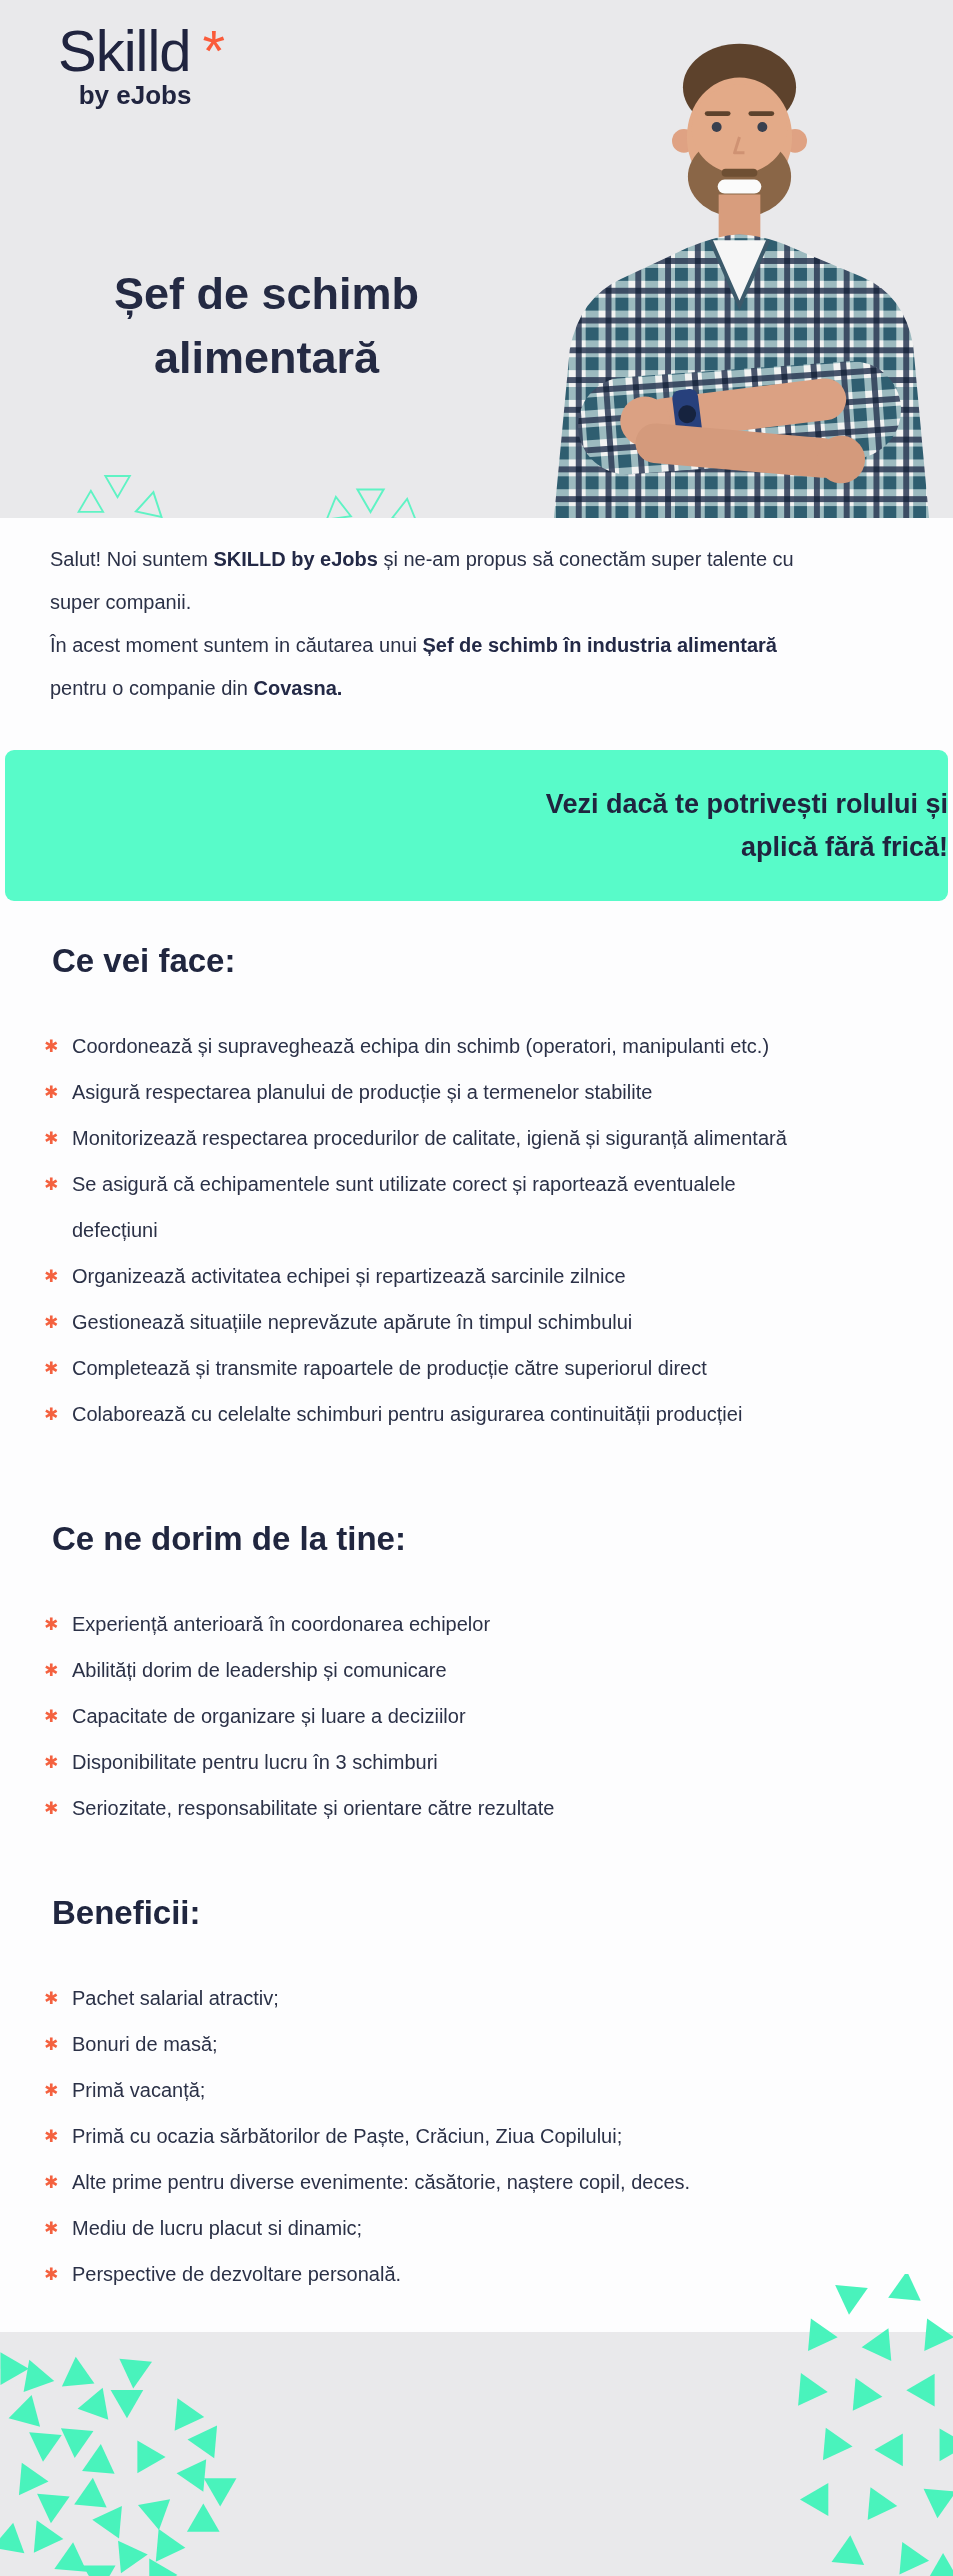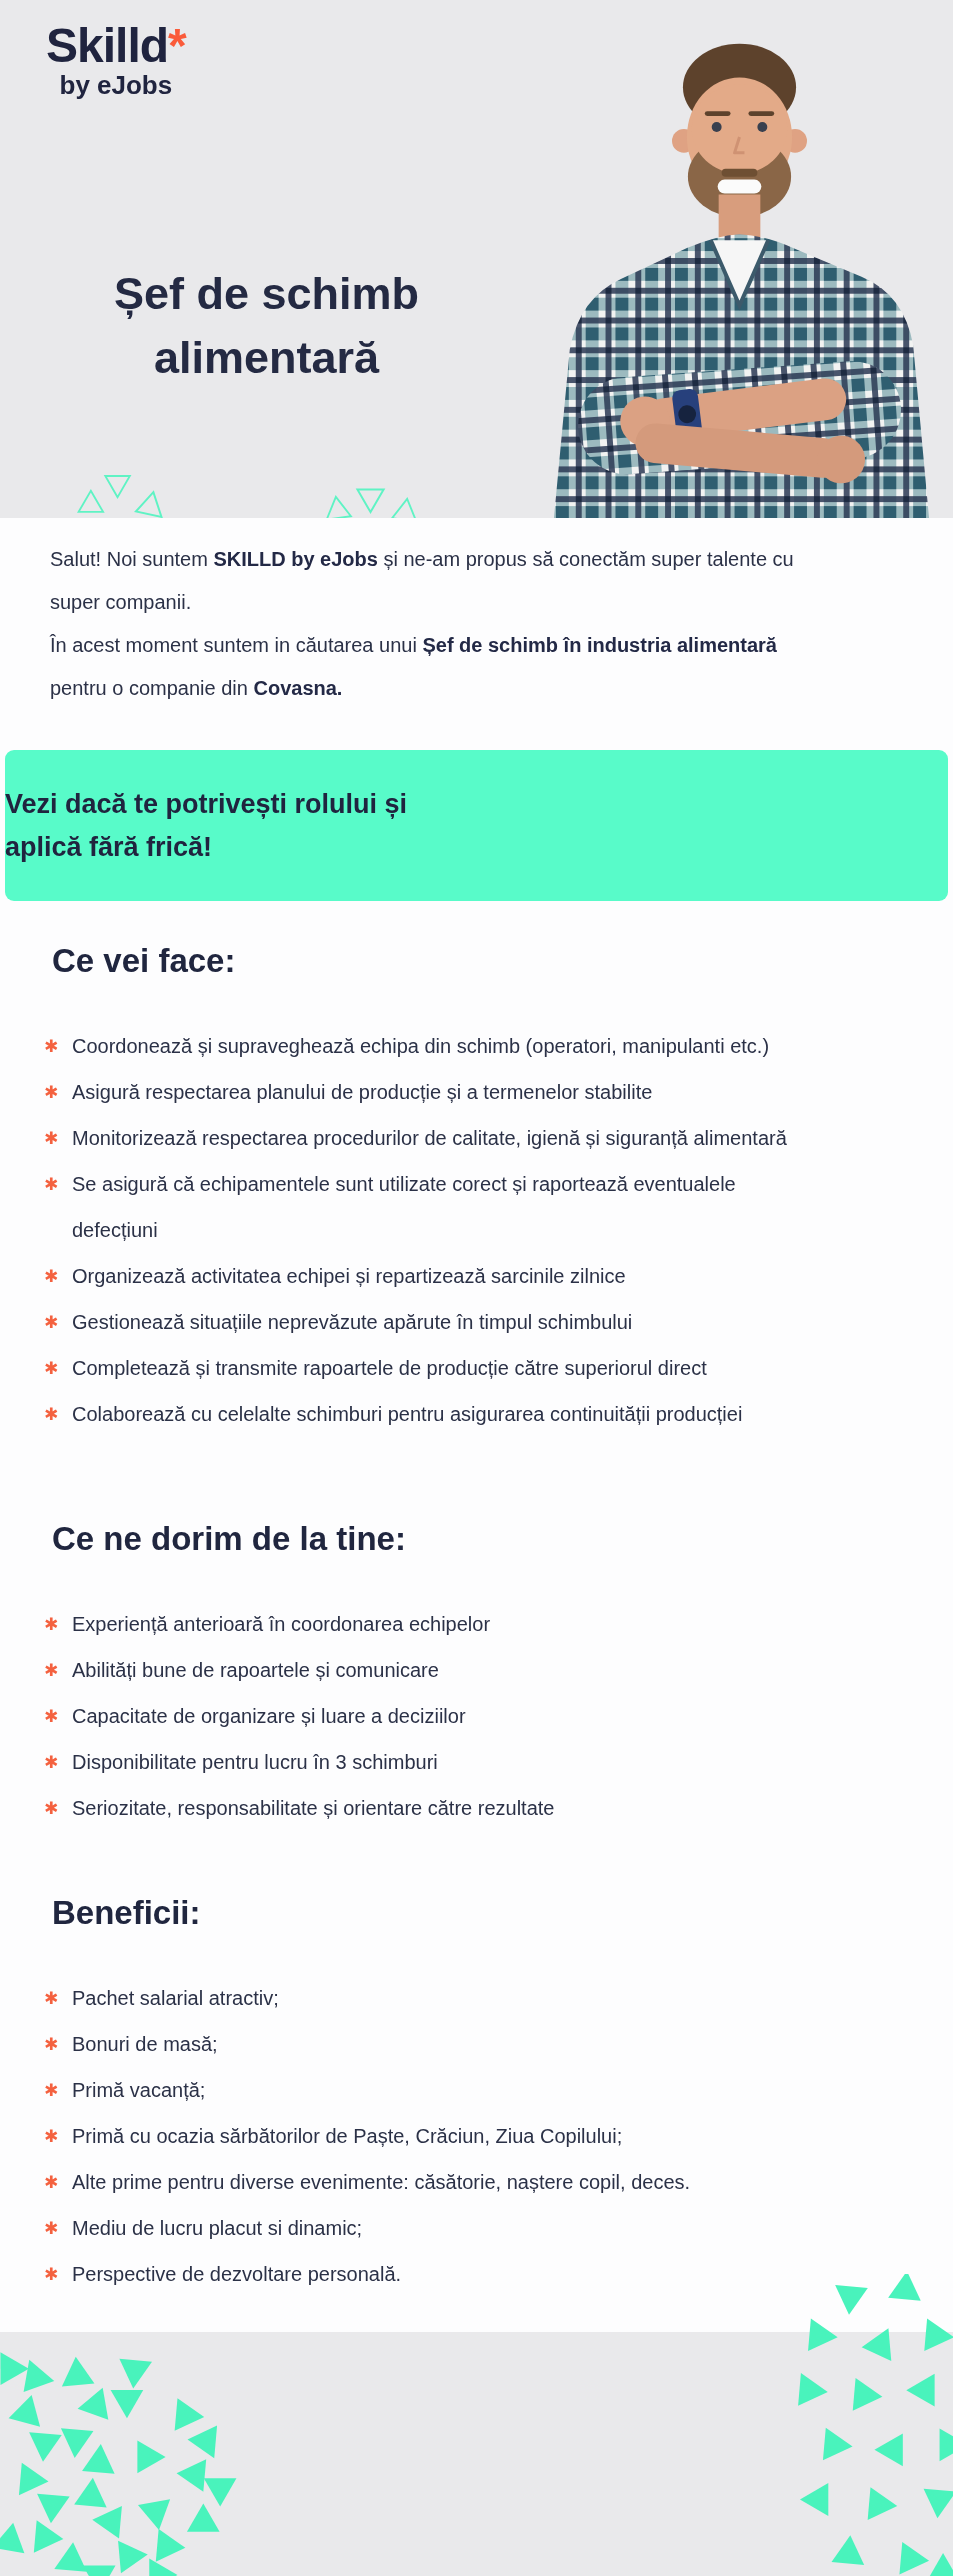--- a/index.html
+++ b/index.html
@@ -2,37 +2,37 @@
 <html lang="ro"><head>
 <meta charset="utf-8">
 <style>
   html,body{margin:0;padding:0;background:#fff;}
   .page{position:relative;width:953px;height:2576px;background:#fdfdfe;overflow:hidden;
         font-family:"Liberation Sans","DejaVu Sans",sans-serif;color:#2b3147;}
 
   
   .hero{position:absolute;top:0;left:0;width:953px;height:518px;background:#e9e9eb;overflow:hidden;}
   .logo{position:absolute;left:46px;top:22px;line-height:1;}
-  .logo-main{font-size:48px;font-weight:bold;color:#20243f;letter-spacing:-1px;}
+  .logo-main{font-size:58px;font-weight:normal;color:#20243f;letter-spacing:-1px;margin-left:12px;}
   .logo-star{color:#fa5b3a;}
   .logo-byline{font-size:26px;font-weight:bold;color:#20243f;text-align:center;margin-top:2px;}
   .hero-title{position:absolute;left:58px;top:232px;width:417px;text-align:center;
               font-size:45px;font-weight:bold;color:#242a43;line-height:64px;}
   .hero-title span{display:block;}
   .person{position:absolute;right:0;top:0;}
   .tri-outline-svg{position:absolute;}
 
   
   .intro{position:absolute;top:518px;left:0;width:792px;padding:20px 50px 0;box-sizing:border-box;background:transparent;}
   .intro p{margin:0;width:775px;font-size:20px;line-height:43px;color:#2b3147;}
   .intro b{color:#232946;}
 
   
   .banner{position:absolute;top:750px;left:5px;width:943px;height:151px;background:#58fbc9;
-          border-radius:9px;display:flex;flex-direction:column;align-items:flex-start;justify-content:center;
+          border-radius:9px;display:flex;flex-direction:column;align-items:flex-end;justify-content:center;
           text-align:center;cursor:pointer;}
   .banner span{display:block;font-size:27px;font-weight:bold;color:#20243f;line-height:43px;}
 
   
   .content{position:absolute;top:941px;left:0;width:953px;}
   .section h2{font-size:33px;font-weight:bold;color:#20263f;margin:0 0 0 52px;line-height:40px;}
   .section ul{list-style:none;margin:42px 0 0 0;padding:0 147px 0 44px;}
   .section li{position:relative;padding-left:28px;font-size:20px;line-height:46px;color:#2b3147;}
   .section .bullet{position:absolute;left:0;top:0;color:#f4613f;font-size:17px;
                    font-family:"DejaVu Sans",sans-serif;}
@@ -155,21 +155,21 @@
         <li><span class="bullet">✱</span><span>Gestionează situațiile neprevăzute apărute în timpul schimbului</span></li>
         <li><span class="bullet">✱</span><span>Completează și transmite rapoartele de producție către superiorul direct</span></li>
         <li><span class="bullet">✱</span><span>Colaborează cu celelalte schimburi pentru asigurarea continuității producției</span></li>
       </ul>
     </section>
 
     <section class="section">
       <h2>Ce ne dorim de la tine:</h2>
       <ul>
         <li><span class="bullet">✱</span><span>Experiență anterioară în coordonarea echipelor</span></li>
-        <li><span class="bullet">✱</span><span>Abilități bune de rapoartele și comunicare</span></li>
+        <li><span class="bullet">✱</span><span>Abilități dorim de leadership și comunicare</span></li>
         <li><span class="bullet">✱</span><span>Capacitate de organizare și luare a deciziilor</span></li>
         <li><span class="bullet">✱</span><span>Disponibilitate pentru lucru în 3 schimburi</span></li>
         <li><span class="bullet">✱</span><span>Seriozitate, responsabilitate și orientare către rezultate</span></li>
       </ul>
     </section>
 
     <section class="section benefits">
       <h2>Beneficii:</h2>
       <ul>
         <li><span class="bullet">✱</span><span>Pachet salarial atractiv;</span></li>

